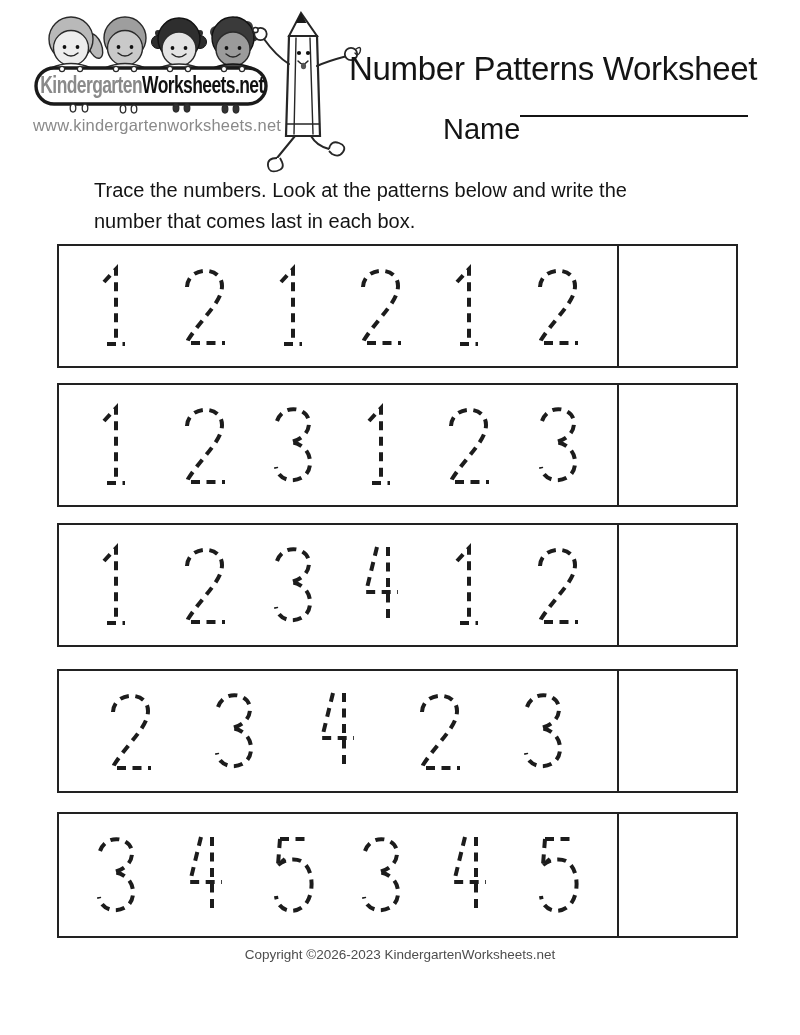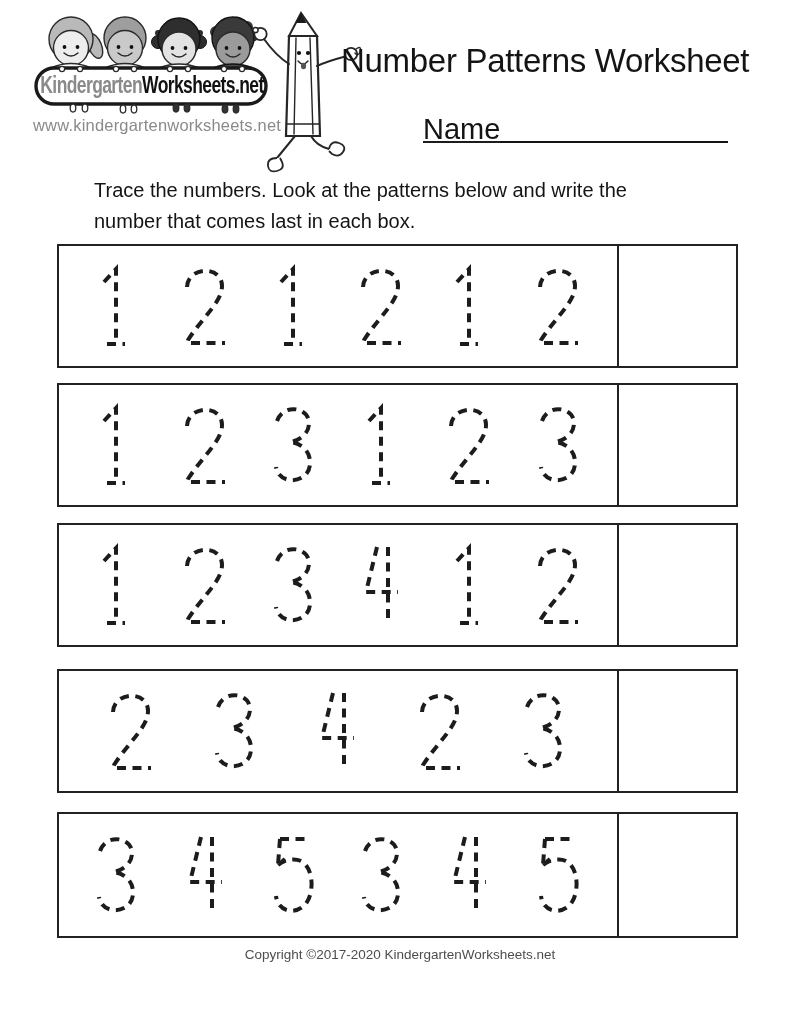--- a/index.html
+++ b/index.html
@@ -24,27 +24,27 @@
   #site-url{
     left:33px;top:116px;width:236px;text-align:center;
     font-size:16.5px;color:var(--gray-text,#8a8a8a);letter-spacing:0.2px;
   }
 
   
   #pencil-svg{left:243px;top:8px;width:130px;height:166px;}
 
   
   #page-title{
-    left:337px;top:38px;width:450px;margin:4px;
+    left:337px;top:38px;width:450px;margin:12px;
     font-size:33px;font-weight:400;letter-spacing:-0.3px;color:#141414;
     white-space:nowrap;
   }
   #name-row{
-    left:423px;top:114px;width:305px;
-    display:flex;align-items:flex-end;text-decoration:underline;
+    left:443px;top:114px;width:305px;
+    display:flex;
   }
   #name-label{font-size:29px;color:#141414;line-height:1.1;}
   #name-underline{
     flex:1;border-bottom:2.5px solid #141414;margin-bottom:3px;height:1px;
   }
 
   
   #instructions{
     left:94px;top:175px;width:595px;margin:0;
     font-size:20px;line-height:31px;color:#141414;
@@ -319,14 +319,14 @@
         </svg>
         <svg viewBox="0 0 60 90" class="digit">
           <path d="M16 9 L45 9 M16 9 L14 35 L21 29 M14 35 C21 29 33 27 40 33 C49 41 50 61 43 72 C34 86 14 83 12 66"></path>
         </svg>
       </div>
     <div class="answer-box"></div>
   </div>
 </div>
 
 <div id="footer" class="abs">
-  <div class="line">Copyright ©2017-2020 KindergartenWorksheets.net</div>
+  <div class="line">Copyright ©2026-2023 KindergartenWorksheets.net</div>
 </div>
 
 </body></html>

